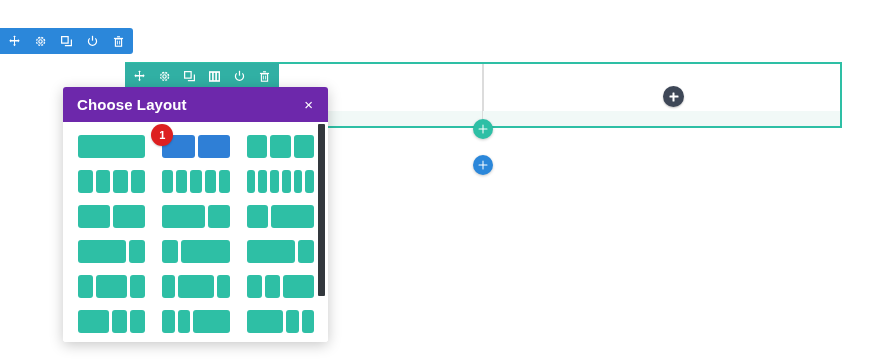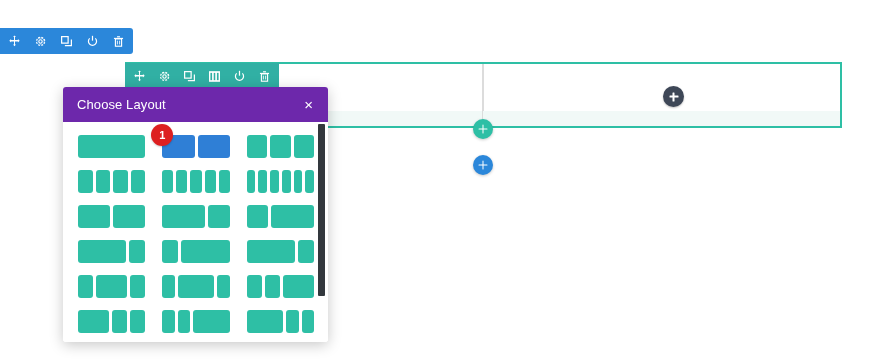--- a/index.html
+++ b/index.html
@@ -143,22 +143,22 @@
   .modal-header {
     height:35px;
     background:#6d28ab;
     display:flex;
     align-items:center;
     justify-content:space-between;
     padding:0 14px 0 14px;
   }
   .modal-title {
     color:#ffffff;
-    font-size:13px;
-    font-weight:normal;
+    font-size:15px;
+    font-weight:bold;
     letter-spacing:.1px;
     text-align:right;
   }
   .modal-close {
     color:#ffffff;
     font-size:15px;
     line-height:1;
     cursor:pointer;
     font-weight:400;
     padding:2px 1px;

